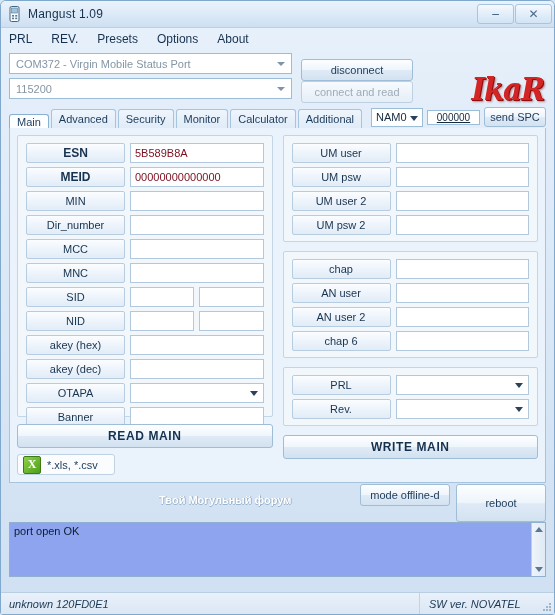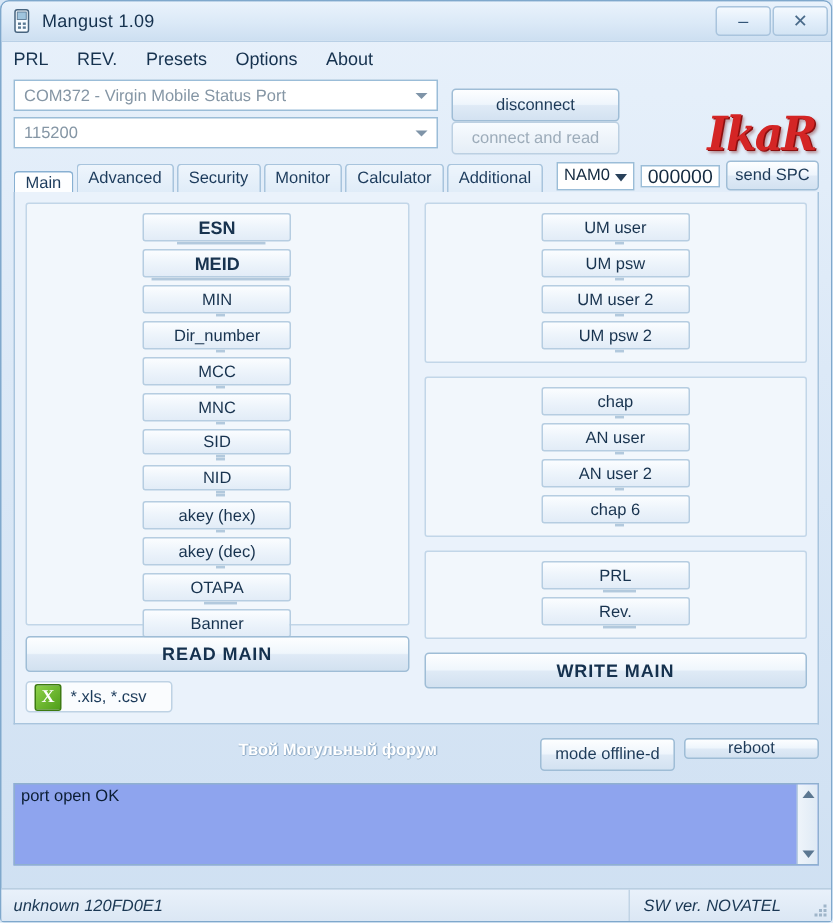--- a/index.html
+++ b/index.html
@@ -101,34 +101,34 @@
   }
   .tabright { margin-left:auto; display:flex; align-items:center; gap:4px; padding-bottom:1px; }
   .nam-combo {
     width:52px; height:19px; background:#fff; border:1px solid #9bbdd8;
     font-size:11px; color:#13293f; display:flex; align-items:center; padding-left:4px; position:relative;
   }
   .nam-combo .arrow {
     position:absolute; right:4px; top:7px;
     width:0;height:0;border-left:4px solid transparent;border-right:4px solid transparent;border-top:5px solid #29415a;
   }
-  .spc-field { width:53px; height:15px; background:#fff; border:1px solid #9bbdd8; font-size:13px;
-               color:#13293f; display:flex; align-items:center; justify-content:center; }
+  .spc-field { width:53px; height:15px; background:#fff; border:1px solid #9bbdd8; font-size:10px;
+               color:#13293f; display:flex; align-items:center; justify-content:center;text-decoration:underline; }
   #send-spc { width:62px; height:20px; font-size:11px; }
   
   .body-area { position:relative; margin:0 8px; height:355px;
     background:#eaf2fb; border:1px solid #a8c4dd; border-top:none; padding:7px; display:flex; gap:10px; }
   .col { width:256px; display:flex; flex-direction:column; }
   .group {
     border:1px solid #c2d6e8;
     background:#f2f7fc;
     border-radius:2px;
     padding:6px 8px;
   }
-  .row { display:flex; align-items:center; height:21px; margin-bottom:3px;flex-direction:column; }
+  .row { display:flex; align-items:center; height:21px; margin-bottom:3px; }
   .row:last-child { margin-bottom:0; }
   .lbl {
     width:99px; height:20px;
     background:linear-gradient(180deg,#fbfdff 0%,#edf4fb 50%,#e2ecf7 100%);
     border:1px solid #b6cde1;
     border-radius:2px;
     display:flex; align-items:center; justify-content:center;
     font-size:11px; color:#18334f;
     cursor:default;
   }
@@ -172,21 +172,21 @@
   }
   
   .footer { position:relative; margin:4px 8px 0 8px; height:32px; display:flex; align-items:center; }
   .forum {
     position:absolute; left:150px; top:7px;
     font-size:11px; font-weight:bold; color:#ffffff;
     text-shadow:0 1px 0 #9ab4cd, 1px 0 0 #9ab4cd;
   }
   .footbtns { margin-left:auto; display:flex; gap:6px; }
   #mode-offline { width:90px; height:22px; font-size:11px; }
-  #reboot { width:90px; height:14px; font-size:11px;text-align:right; }
+  #reboot { width:90px; height:38px; font-size:11px;text-align:right; }
   .logbox {
     margin:3px 8px 0 8px; height:55px;
     background:#8ea4ee;
     border:1px solid #8fb0cf;
     position:relative;
     font-size:11px; color:#0b1d33;
     padding:2px 4px;
   }
   .logscroll {
     position:absolute; right:0; top:0; width:14px; height:100%;

